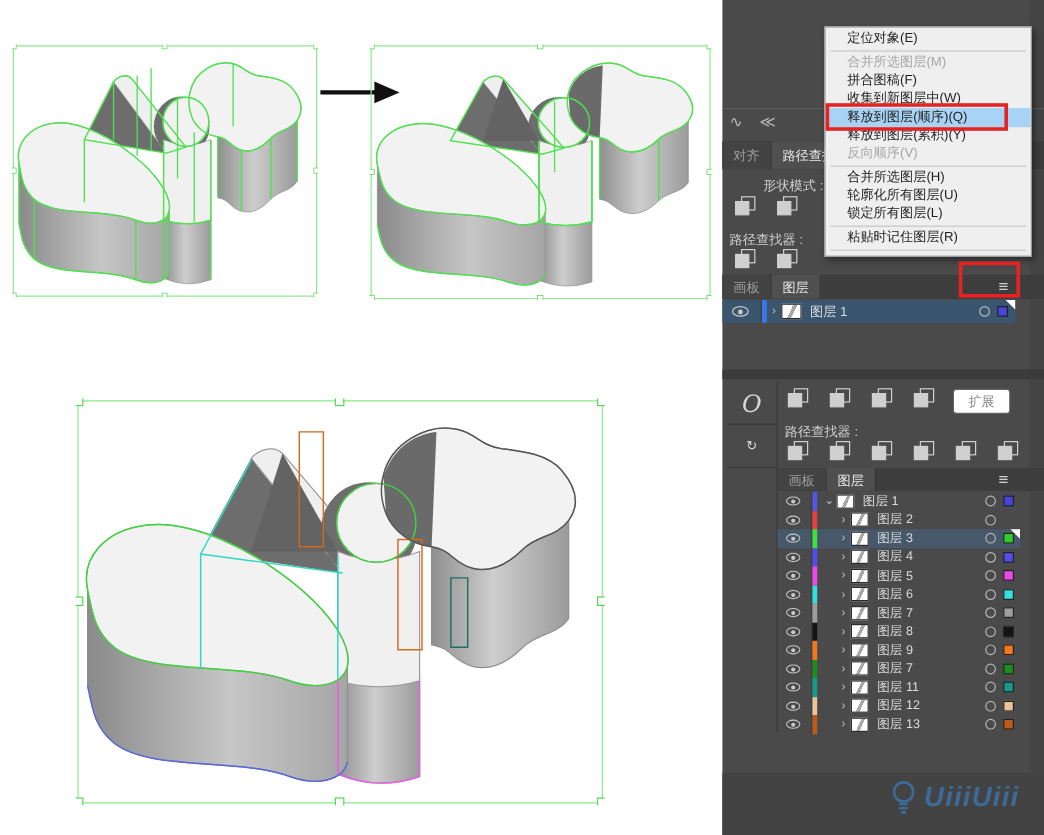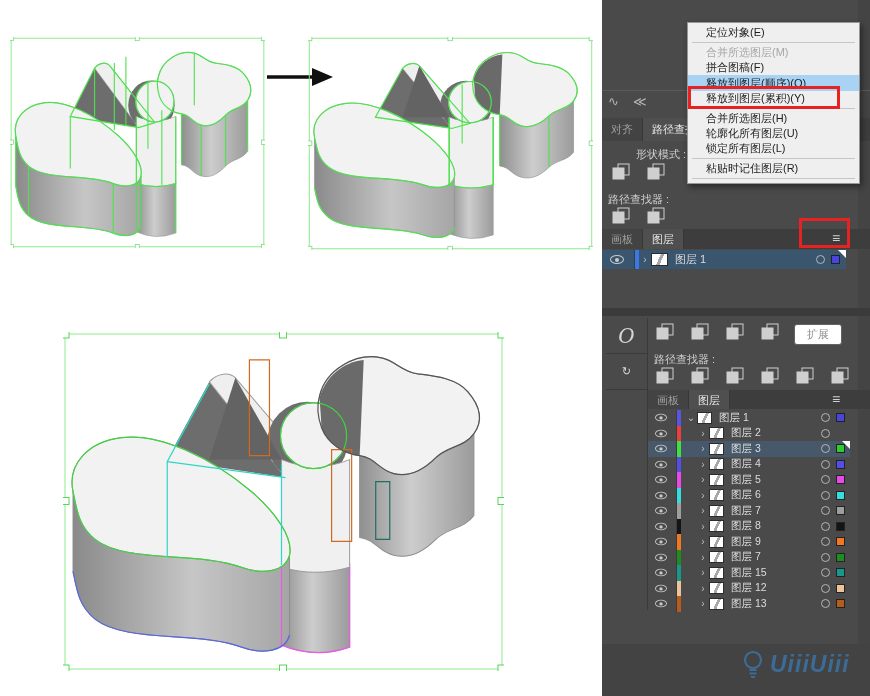--- a/index.html
+++ b/index.html
@@ -448,21 +448,21 @@
         </div>
         <div class="lrow" style="left: 46px; top: 565px; width: 202px; height: 15.5px; font-size: 10.5px;">
           <span style="width: 6px;"></span>
           <span class="eye" style="transform: scale(0.85);"></span>
           <span style="width: 8px;"></span>
           <span class="vdiv"></span>
           <span class="cbar" style="background: rgb(23, 152, 138);"></span>
           <span style="width: 16px;"></span>
           <span class="arr">›</span>
           <span class="thumb" style="width: 15px; height: 12px;"></span>
-          <span class="lname">图层 15</span>
+          <span class="lname">图层 11</span>
           <span class="tgt"></span>
           <span class="csq" style="background: rgb(23, 152, 138);"></span>
           <span style="width: 5px;"></span>
         </div>
         <div class="lrow" style="left: 46px; top: 580.5px; width: 202px; height: 15.5px; font-size: 10.5px;">
           <span style="width: 6px;"></span>
           <span class="eye" style="transform: scale(0.85);"></span>
           <span style="width: 8px;"></span>
           <span class="vdiv"></span>
           <span class="cbar" style="background: rgb(238, 194, 154);"></span>
@@ -491,22 +491,24 @@
       </div>
 
     <div id="footer-strip" style="left:0; top:644px;"></div>
   </div>
 
   <div id="ctx-menu">
       <div class="mi">定位对象(E)</div>
       <div class="sep"></div>
       <div class="mi disabled">合并所选图层(M)</div>
       <div class="mi">拼合图稿(F)</div>
+      <div class="mi">收集到新图层中(W)</div>
       <div class="mi hl">释放到图层(顺序)(Q)</div>
       <div class="mi">释放到图层(累积)(Y)</div>
+      <div class="mi disabled">反向顺序(V)</div>
       <div class="sep"></div>
       <div class="mi">合并所选图层(H)</div>
       <div class="mi">轮廓化所有图层(U)</div>
       <div class="mi">锁定所有图层(L)</div>
       <div class="sep"></div>
       <div class="mi">粘贴时记住图层(R)</div>
       <div class="sep"></div>
     </div>
 
   <div class="red-box" style="left:688px; top:86px; width:152px; height:23px;"></div>

